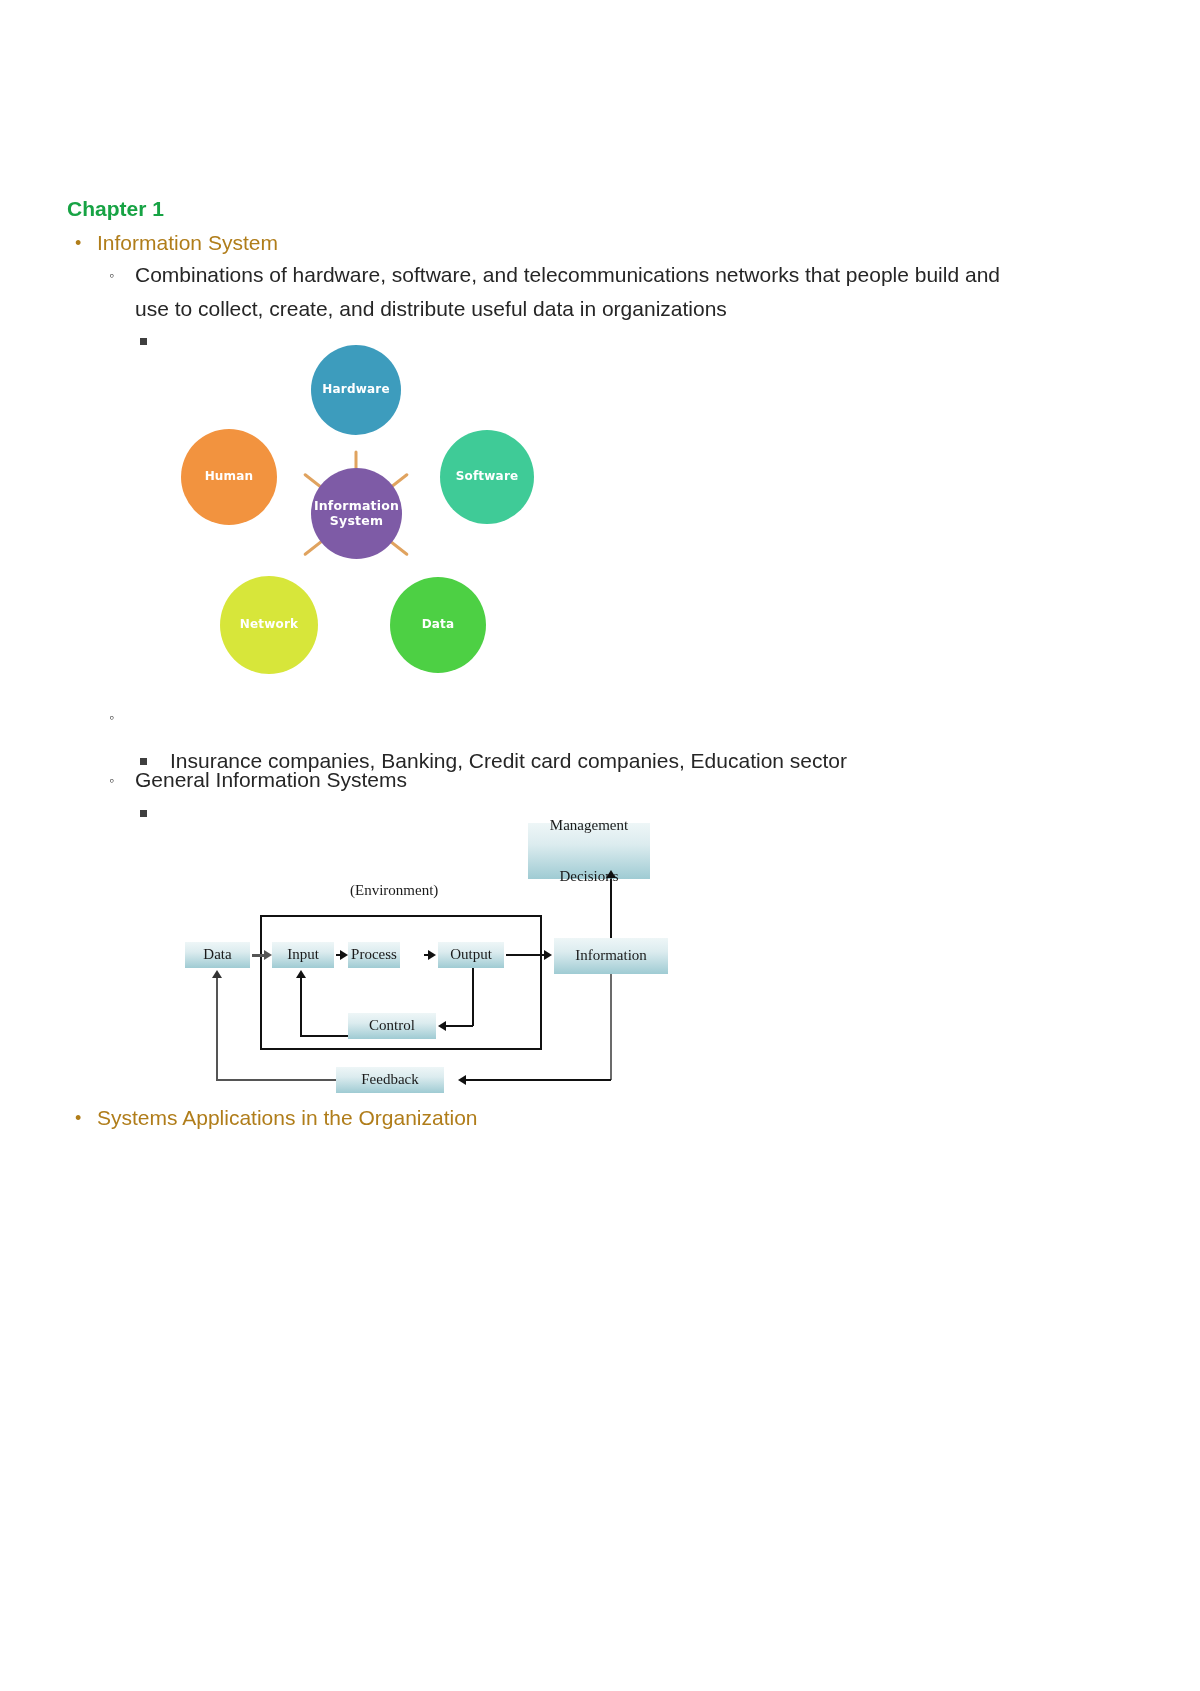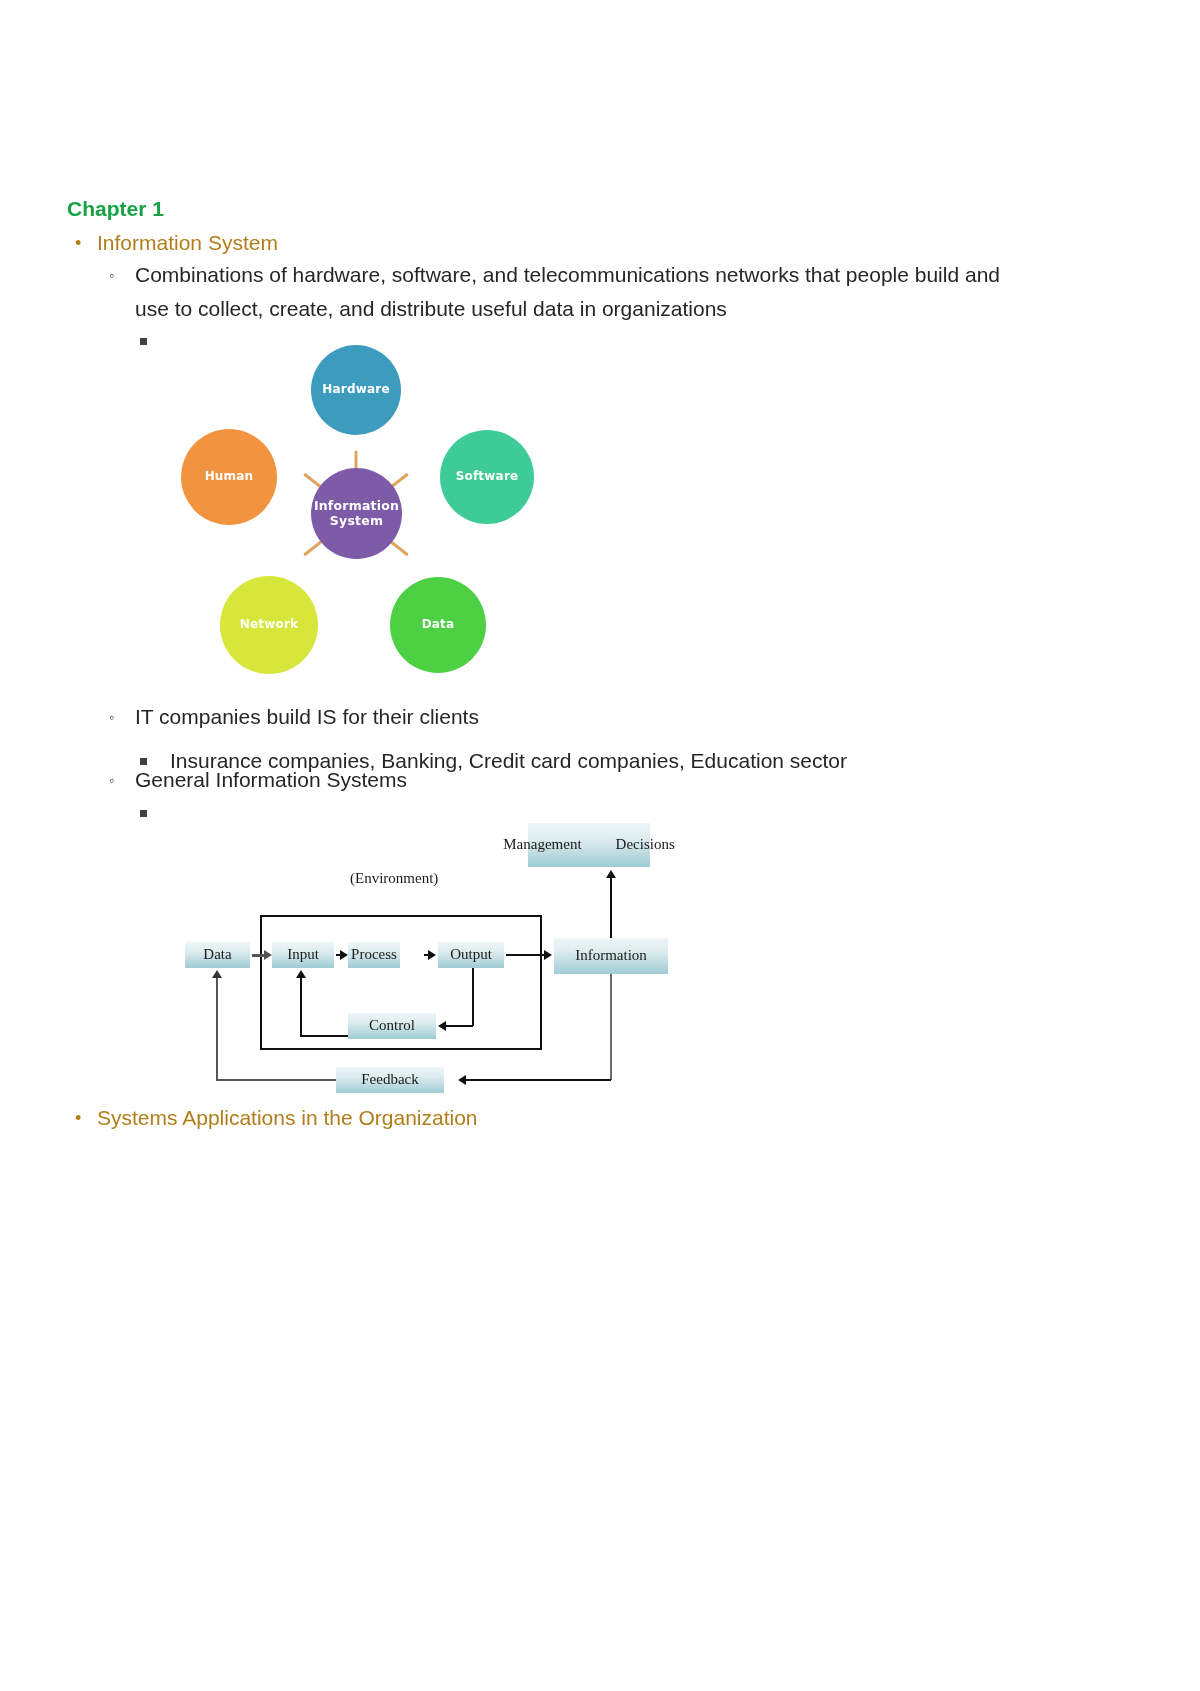--- a/index.html
+++ b/index.html
@@ -163,20 +163,21 @@
     text-align: center;
     line-height: 1.15;
     z-index: 4;
   }
   .env-label {
     position: absolute;
     font-size: 15px;
     color: #1a1a1a;
     font-family: "Liberation Serif", serif;
     z-index: 4;
+    margin-top: 12px;
   }
   .sysbox {
     position: absolute;
     border: 2.5px solid #111;
     background: transparent;
     z-index: 2;
   }
   .ln {
     position: absolute;
     background: #111;
@@ -248,21 +249,20 @@
       <span>Human</span>
     </div>
 
     <div class="circ center" style="left:139px; top:135px; width:91px; height:91px; background:#7e5ba6;">
       <span>Information<br>System</span>
     </div>
   </div>
 
   <div class="l2" style="top:700px;">
     <span class="bullet-circ">◦</span>
-    <span class="l2-text">IT companies build IS for their clients</span>
   </div>
 
   <div class="l3" style="top:732px;margin-top:12px;">
     <span class="bullet-sq">
         <i></i>
       </span>
     <span class="l3-text">Insurance companies, Banking, Credit card companies, Education sector</span>
   </div>
 
   <div class="l2" style="top:763px;">
@@ -272,21 +272,21 @@
 
   <div class="l3" style="top:796px;">
     <span class="bullet-sq">
         <i></i>
       </span>
     <span class="l3-text"></span>
   </div>
 
   <div class="flow-figure">
 
-    <div class="fbox" style="left:356px; top:18px; width:122px; height:44px; flex-direction:row;gap:34px;">
+    <div class="fbox" style="left:356px; top:18px; width:122px; height:56px; flex-direction:column;gap:34px;">
       <span>Management</span>
       <span>Decisions</span>
     </div>
 
     <div class="env-label" style="left:178px; top:65px;">(Environment)</div>
 
     <div class="sysbox" style="left:88px; top:110px; width:282px; height:135px;"></div>
 
     <div class="fbox" style="left:13px; top:137px; width:65px; height:26px;">
       <span>Data</span>

